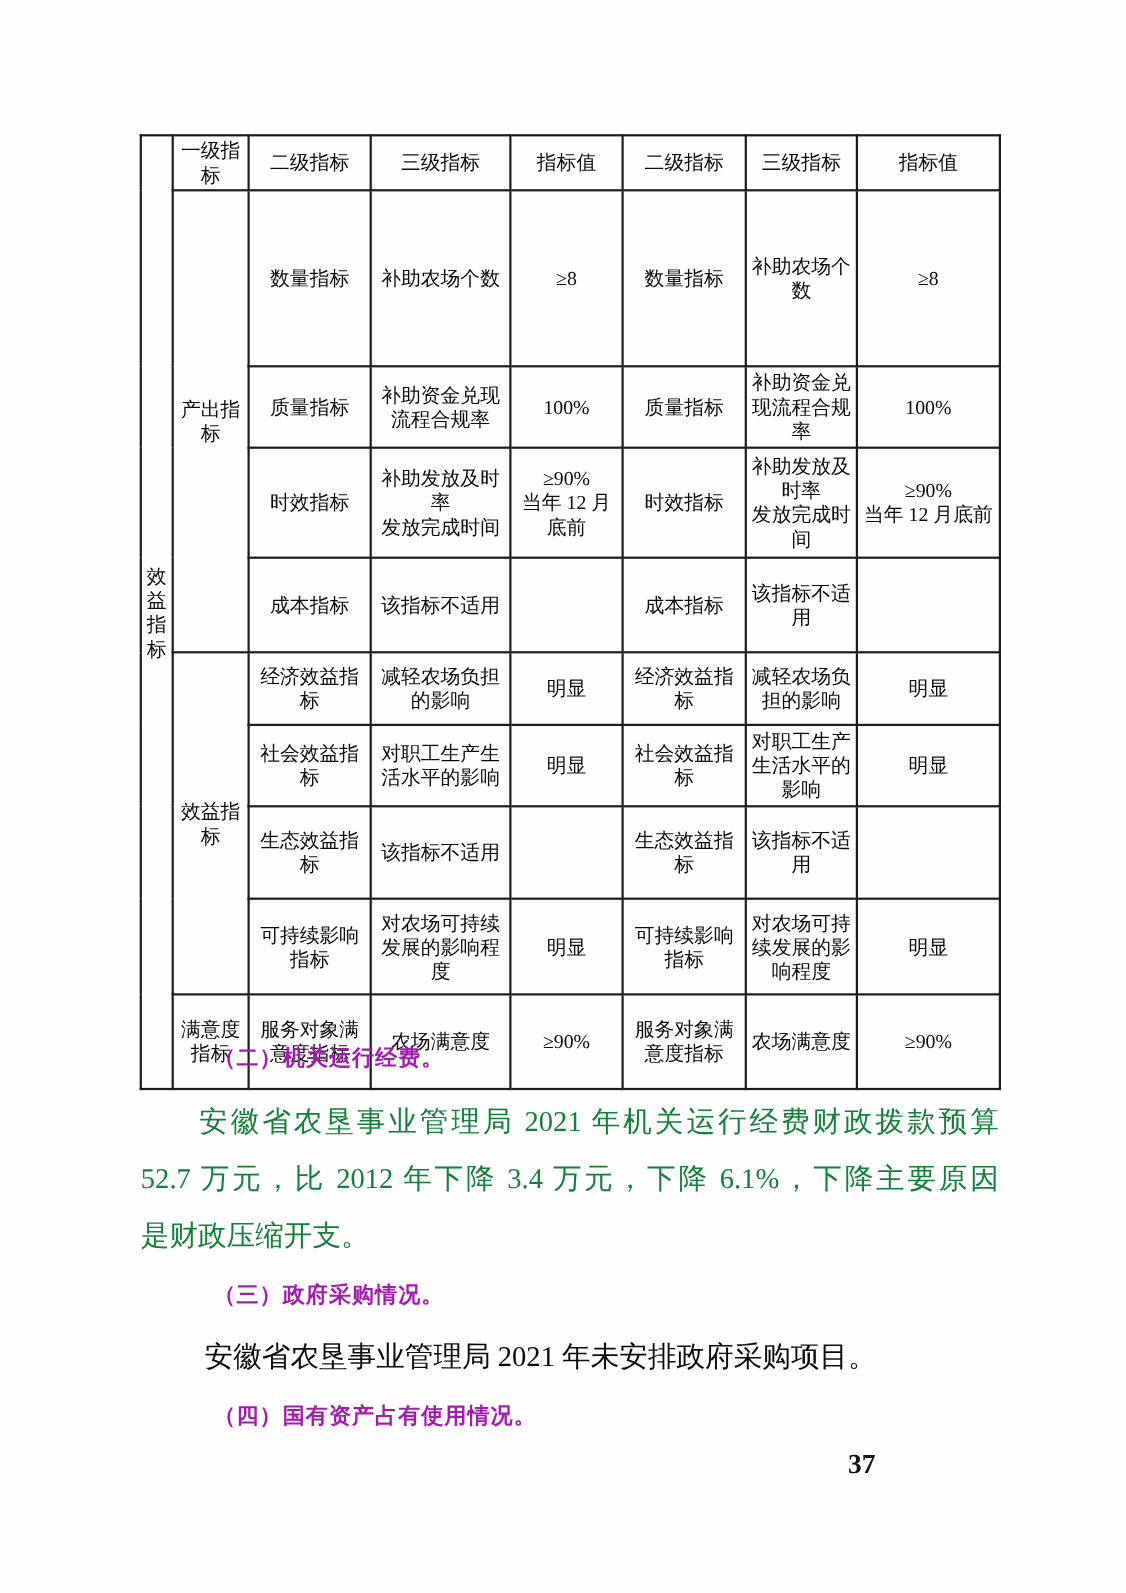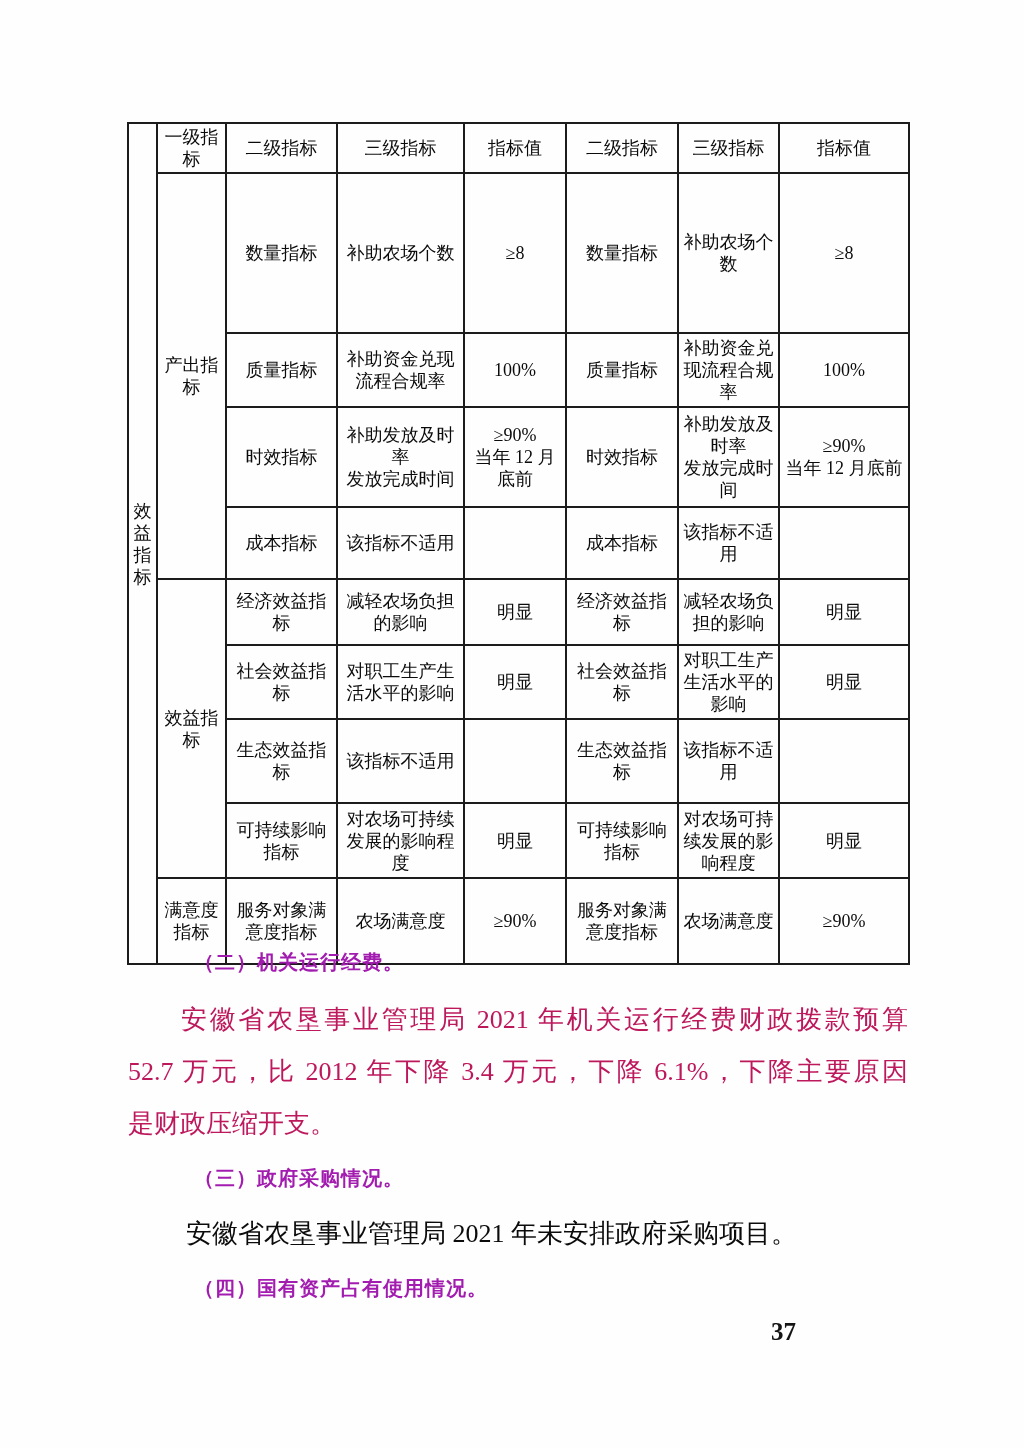--- a/index.html
+++ b/index.html
@@ -54,21 +54,21 @@
     line-height: 36px;
     padding-left: 66px;
     letter-spacing: 1px;
     color: #a21caf;
   }
   .para { margin-top: 12px; }
   .p-line {
     font-size: 26px;
     line-height: 52px;
     white-space: nowrap;
-    color: #be185d;
+    color: #15803d;
   }
   .p-line.fill { text-align: justify; text-align-last: justify; white-space: normal; }
   .p-line.indent { text-indent: 53px; }
   .p-single {
     font-size: 26px;
     line-height: 44px;
     margin-top: 14px;
     text-indent: 58px;
     white-space: nowrap;
   }
@@ -131,21 +131,21 @@
         <td class="det">补助发放及时率
 发放完成时间</td>
         <td class="val">≥90%
 当年 12 月底前</td>
         <td>时效指标</td>
         <td class="detR">补助发放及时率
 发放完成时间</td>
         <td class="valR">≥90%
 当年 12 月底前</td>
       </tr>
-      <tr style="height:72px">
+      <tr style="height:86px">
         <td>成本指标</td>
         <td class="det">该指标不适用</td>
         <td class="val"></td>
         <td>成本指标</td>
         <td class="detR">该指标不适用</td>
         <td class="valR"></td>
       </tr>
 
       <tr style="height:66px">
         <td class="lvl1" rowspan="4">效益指标</td>
@@ -165,21 +165,21 @@
         <td class="valR">明显</td>
       </tr>
       <tr style="height:84px">
         <td>生态效益指标</td>
         <td class="det">该指标不适用</td>
         <td class="val"></td>
         <td>生态效益指标</td>
         <td class="detR">该指标不适用</td>
         <td class="valR"></td>
       </tr>
-      <tr style="height:75px">
+      <tr style="height:87px">
         <td>可持续影响指标</td>
         <td class="det">对农场可持续发展的影响程度</td>
         <td class="val">明显</td>
         <td>可持续影响指标</td>
         <td class="detR">对农场可持续发展的影响程度</td>
         <td class="valR">明显</td>
       </tr>
 
       <tr style="height:86px">
         <td class="lvl1">满意度指标</td>

